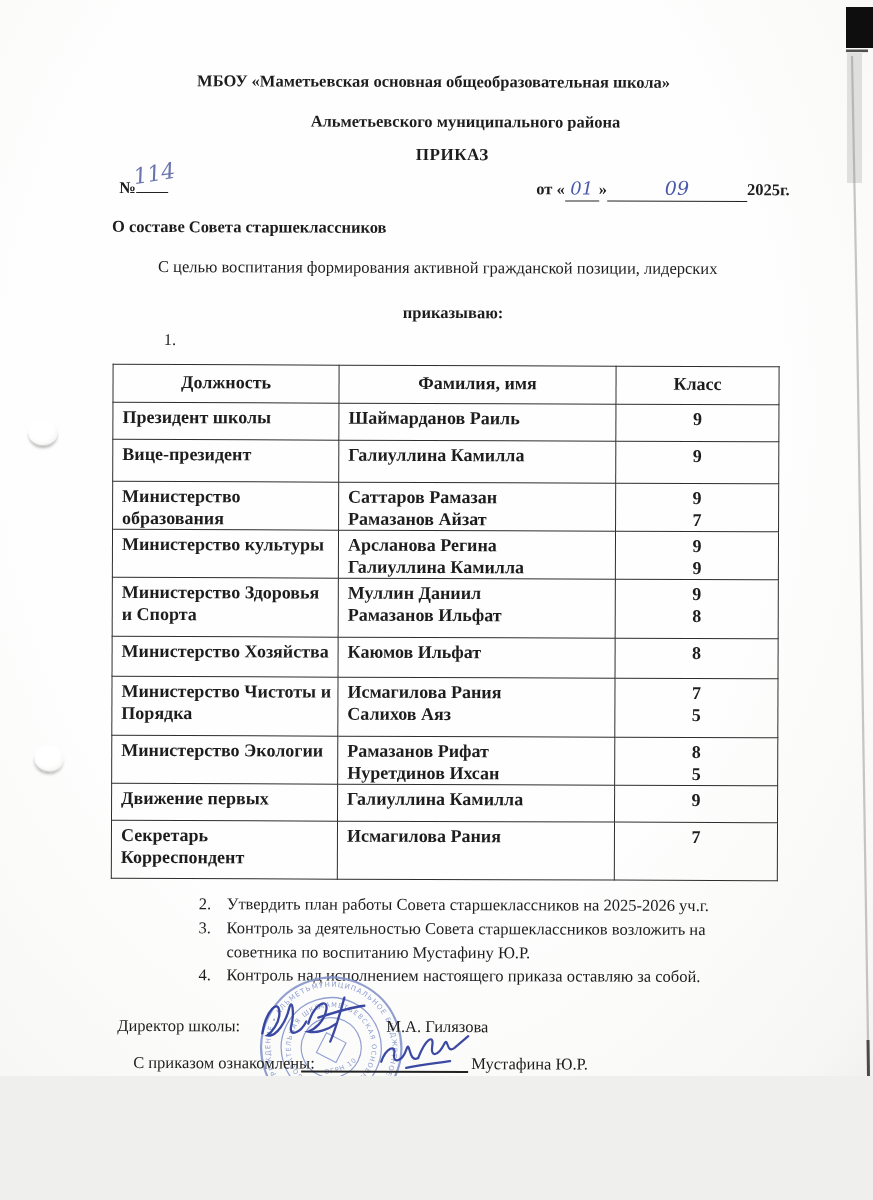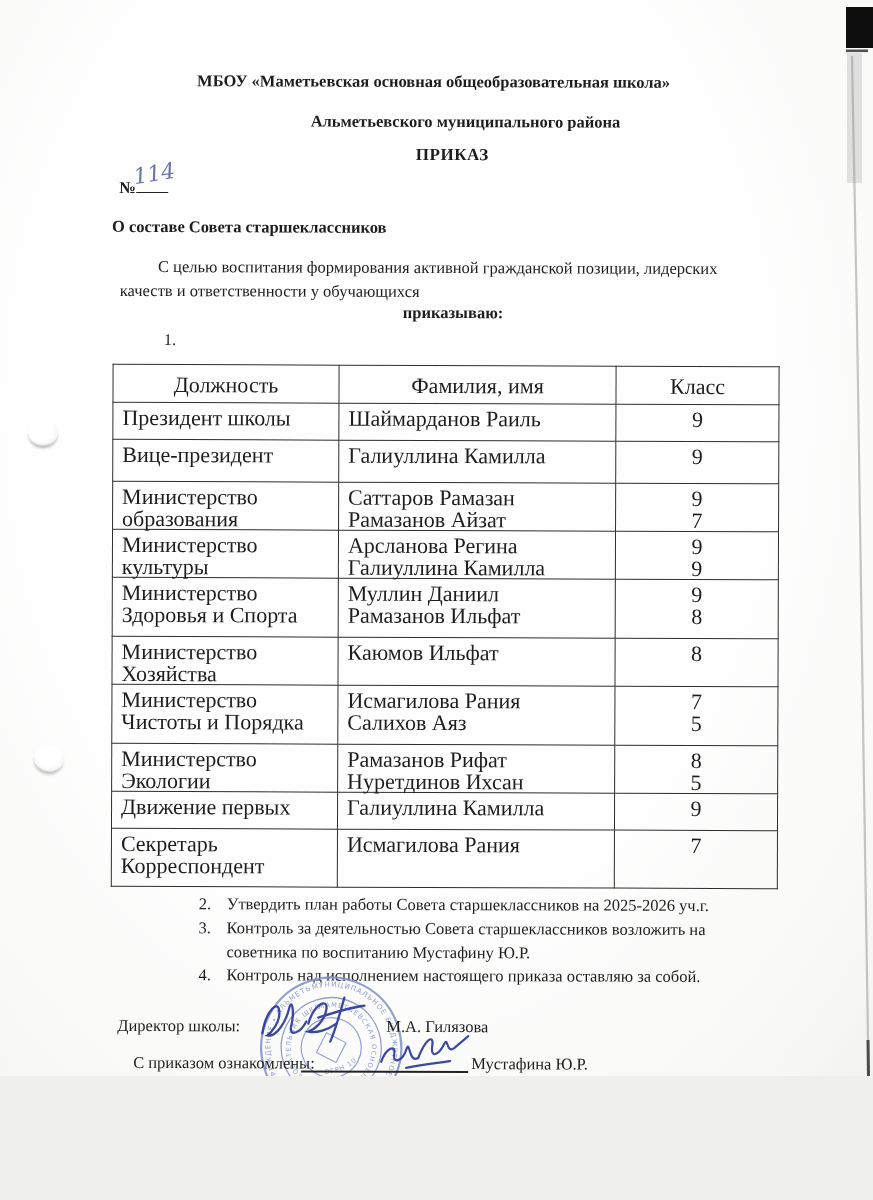--- a/index.html
+++ b/index.html
@@ -22,21 +22,21 @@
     color:#4a58ab;
   }
   .uline { display:inline-block; border-bottom:1.6px solid #222; }
   
   table.council {
     position:absolute; left:112px; top:365px; width:666px;
     border-collapse:collapse; table-layout:fixed;
   }
   .council th, .council td {
     border:1.5px solid #2e2e2e; vertical-align:top;
-    font-weight:normal; font-size:22px;
+    font-weight:bold; font-size:18px;
   }
   .council th { text-align:center; height:38px; padding-top:7px; }
   .council td { padding:4px 6px 0 9px; line-height:21.5px;margin-top:20px; }
   .council td.col-pos { white-space:pre-line; }
   .council td.col-class { text-align:center; padding-left:0; padding-right:0; }
   
   .punch {
     position:absolute; width:30px; height:26px; border-radius:50%;
     background:radial-gradient(ellipse at 45% 38%, #ffffff 50%, #f3f3f1 80%, #ececea 100%);
     box-shadow:0 3px 3px -1px rgba(125,125,125,0.55);
@@ -56,25 +56,27 @@
     <div class="t b ctr" style="left:432px; top:72px;">МБОУ «Маметьевская основная общеобразовательная школа»</div>
     <div class="t b ctr" style="left:432px; top:112px;margin-left:32px;">Альметьевского муниципального района</div>
 
     <div class="t b ctr" style="left:451px; top:144px; font-size:17px; letter-spacing:0.5px;">ПРИКАЗ</div>
 
     <div class="t b" style="left:118px; top:177px;">
       <span>№</span><span class="uline" style="width:32px; height:17px;"></span>
     </div>
     <div class="t hand" style="left:132px; top:161px; font-size:22px; transform:rotate(-9deg); color:#6a74ad;">114</div>
 
+    <div class="t" style="left:535px; top:176px;">
+      <span class="b">от «</span><span class="uline hand" style="width:34px; text-align:center; font-size:18px;">01</span><span class="b">»</span><span class="uline" style="width:140px; text-align:center;"><span class="hand" style="font-size:19px;">09</span></span><span class="b">2025г.</span>
+    </div>
 
     <div class="t b" style="left:111px; top:218px;">О составе Совета старшеклассников</div>
 
     <div class="t" style="left:157px; top:258px;">С целью воспитания формирования активной гражданской позиции, лидерских</div>
-    <div class="t" style="left:119px; top:282px;">качеств и ответственности у обучающихся</div>
 
     <div class="t b" style="left:402px; top:303px;">приказываю:</div>
 
     <div class="t" style="left:163px; top:331px;">1.</div>
 
     <table class="council">
       <colgroup>
         <col style="width:226px">
           <col style="width:277px">
           <col style="width:163px">

